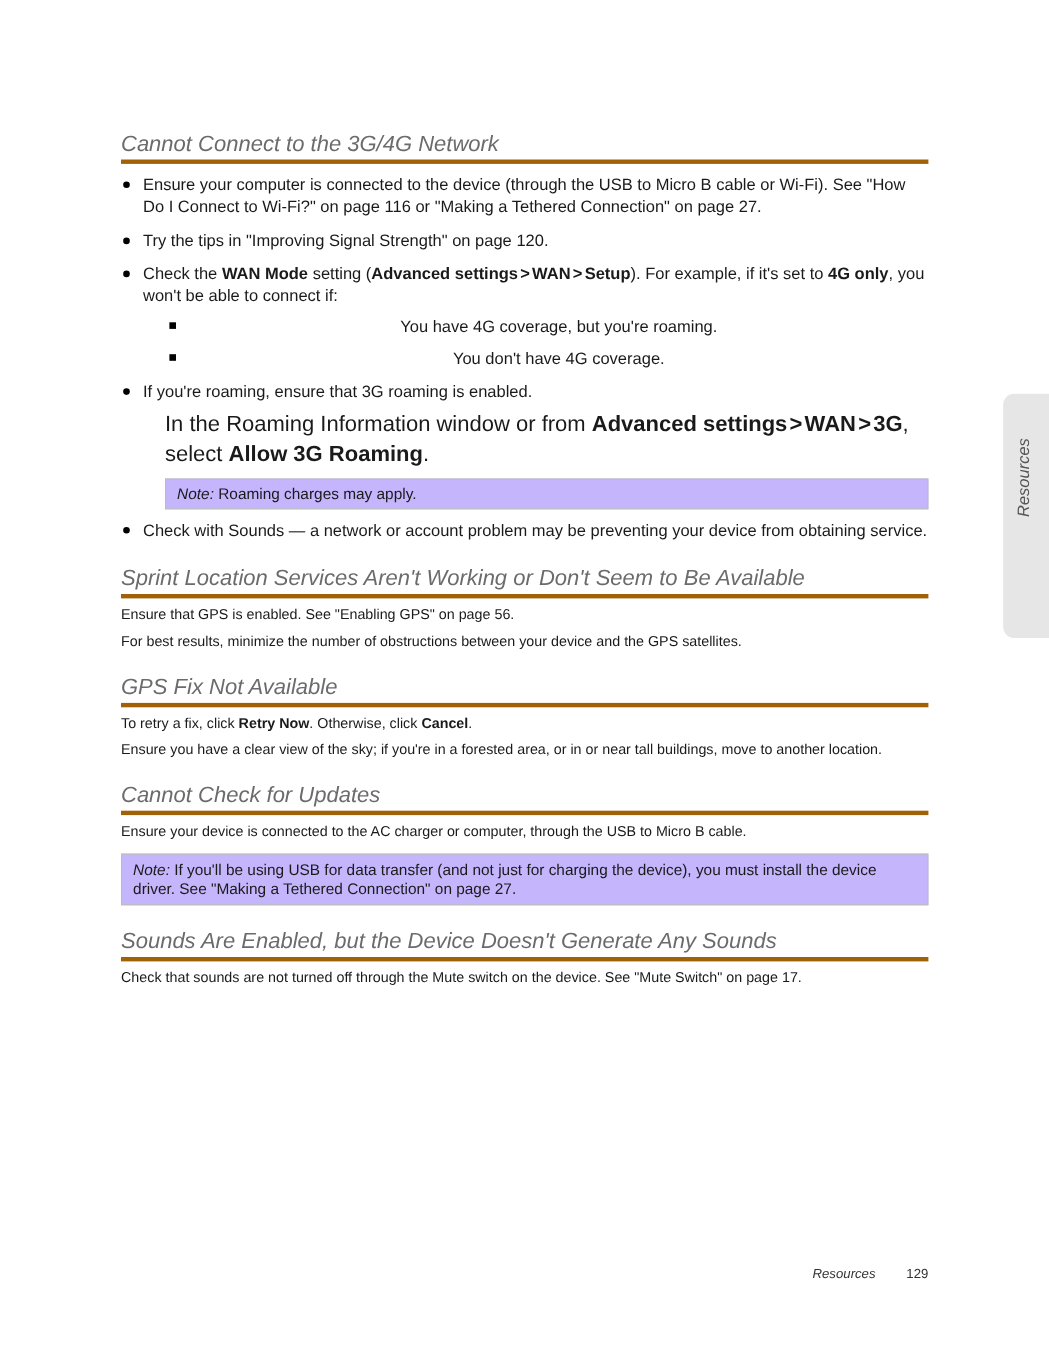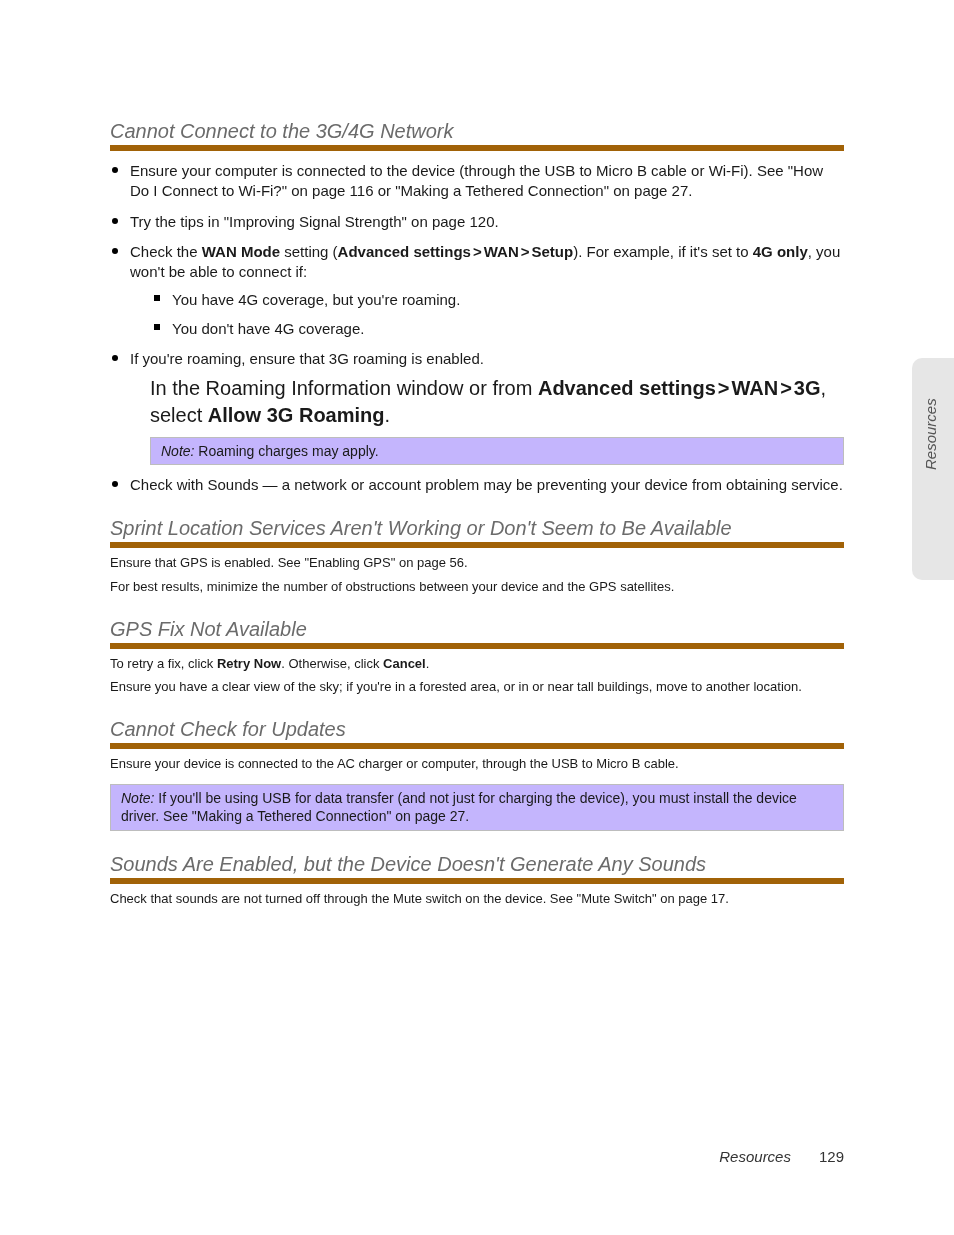--- a/index.html
+++ b/index.html
@@ -35,21 +35,21 @@
     color: #555;
     white-space: nowrap;
   }
   h2.section {
     font-style: italic;
     font-weight: 400;
     color: #6b6b6b;
     font-size: 20px;
     margin: 0 0 4px 0;
     padding: 0 0 2px 0;
-    border-bottom: 6px solid #a16207;
+    border-bottom: 4px solid #a16207;
   }
   .block { margin-bottom: 22px; }
   p.body {
     font-size: 13px;
     line-height: 1.35;
     margin: 6px 0 0 0;
   }
   ul.disc {
     list-style: none;
     padding: 0;
@@ -76,20 +76,21 @@
     list-style: none;
     padding: 0;
     margin: 8px 0 0 24px;
   }
   ul.square > li {
     position: relative;
     padding-left: 18px;
     font-size: 15px;
     line-height: 1.35;
     margin-bottom: 8px;
+    text-align: center;
   }
   ul.square > li::before {
     content: "";
     position: absolute;
     left: 0;
     top: 5px;
     width: 6px;
     height: 6px;
     background: #000;
   }
@@ -115,21 +116,21 @@
   .b { font-weight: 700; }
   .chev {
     font-family: Arial, sans-serif;
     font-weight: 700;
     padding: 0 2px;
   }
   .footer {
     position: absolute;
     bottom: 70px;
     right: 110px;
-    font-size: 15px;
+    font-size: 12px;
     color: #333;
   }
   .footer .label { font-style: italic; margin-right: 28px; }
 </style>
 </head>
 <body>
 
 <div class="page">
 
   <div class="side-tab">

